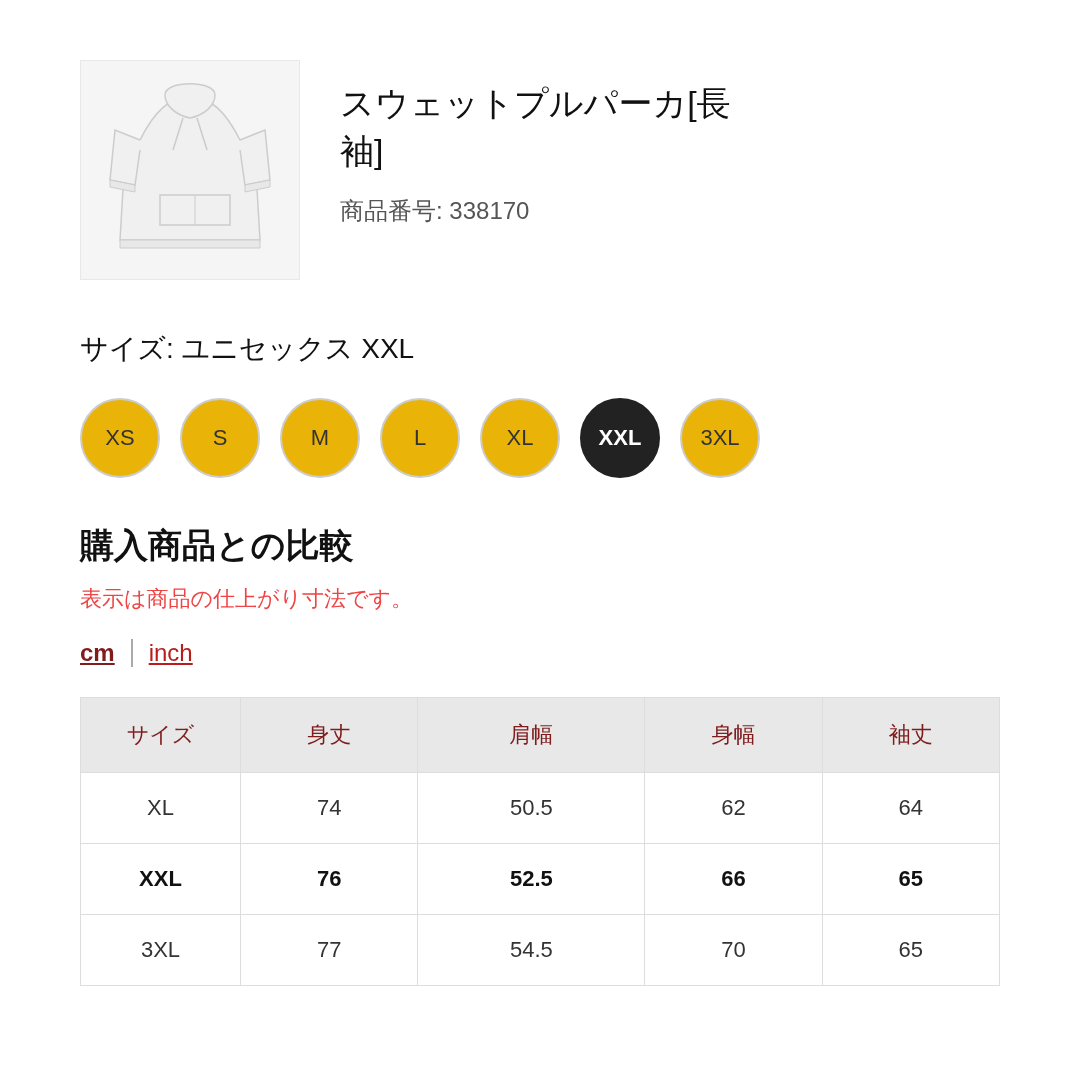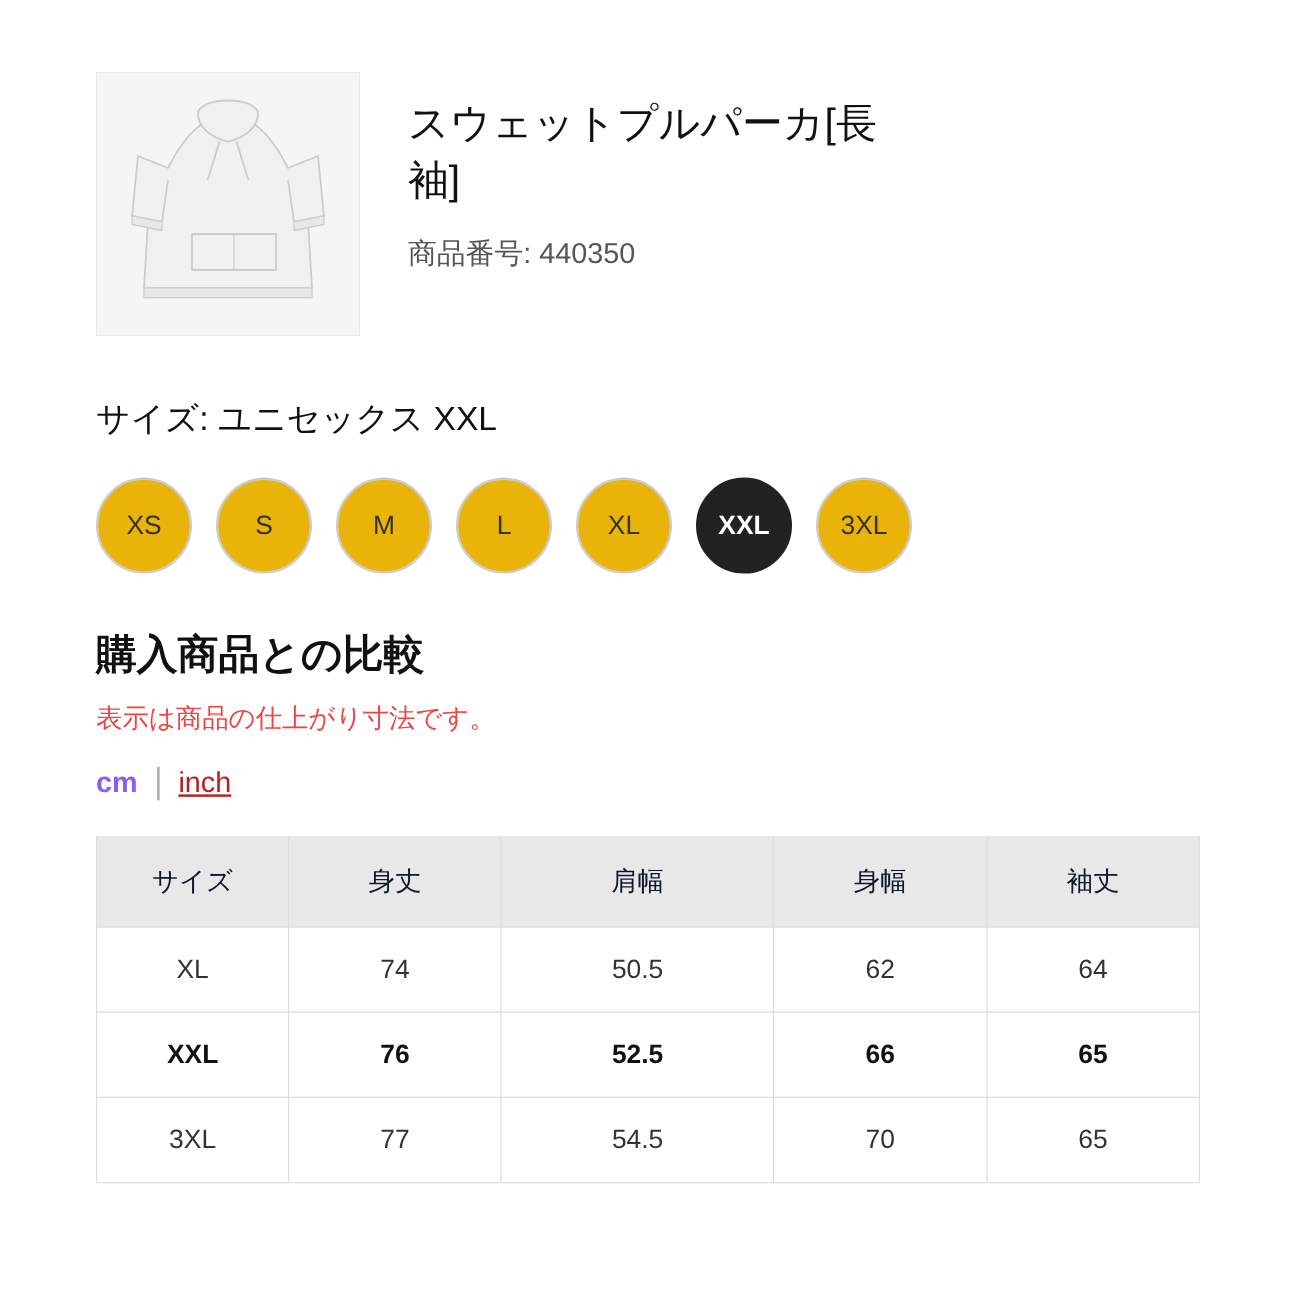--- a/index.html
+++ b/index.html
@@ -125,22 +125,23 @@
     .unit-toggle {
       display: flex;
       align-items: center;
       gap: 0;
       margin-bottom: 30px;
     }
 
     .unit-cm {
       font-size: 24px;
       font-weight: bold;
-      color: #8b5cf6;
+      color: #7f1d1d;
       padding-right: 16px;
+      text-decoration: underline;
     }
 
     .unit-divider {
       width: 2px;
       height: 28px;
       background: #aaaaaa;
       margin-right: 16px;
     }
 
     .unit-inch {
@@ -155,21 +156,21 @@
       width: 100%;
       border-collapse: collapse;
       border: 1px solid #dddddd;
     }
 
     .size-table th {
       background: #e8e8e8;
       padding: 22px 8px;
       font-size: 22px;
       font-weight: 400;
-      color: #0f172a;
+      color: #7f1d1d;
       text-align: center;
       border: 1px solid #dddddd;
     }
 
     .size-table th:first-child {
       text-align: center;
       width: 160px;
     }
 
     .size-table td {
@@ -225,21 +226,21 @@
 
         <path d="M15 160 L155 160 L155 168 L15 168 Z" fill="#e8e8e8" stroke="#cccccc" stroke-width="1"></path>
       </svg>
     </div>
 
     <div class="product-info">
       <div class="product-title">
         <span>スウェットプルパーカ[長</span><br>
         <span>袖]</span>
       </div>
-      <div class="product-number">商品番号: 440350</div>
+      <div class="product-number">商品番号: 338170</div>
     </div>
   </div>
 
   <div class="size-section">
     <div class="size-label">サイズ: ユニセックス XXL</div>
     <div class="size-buttons">
       <div class="size-btn">XS</div>
       <div class="size-btn">S</div>
       <div class="size-btn">M</div>
       <div class="size-btn">L</div>

